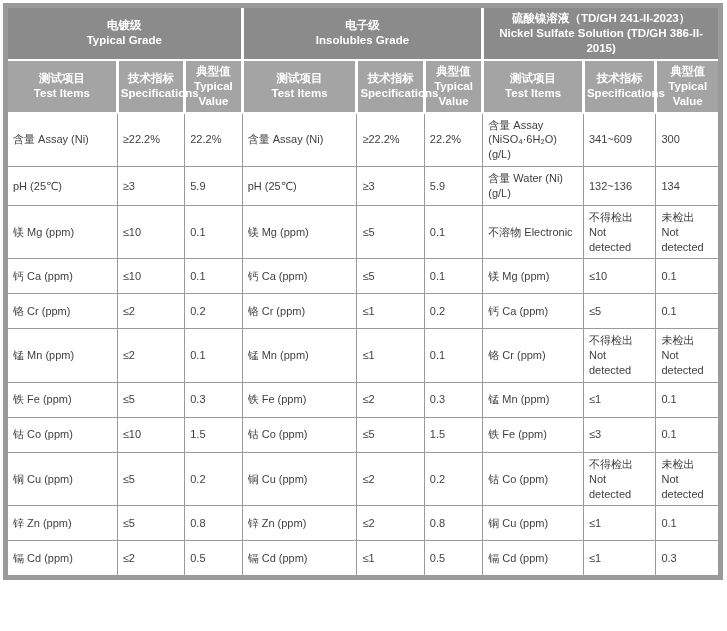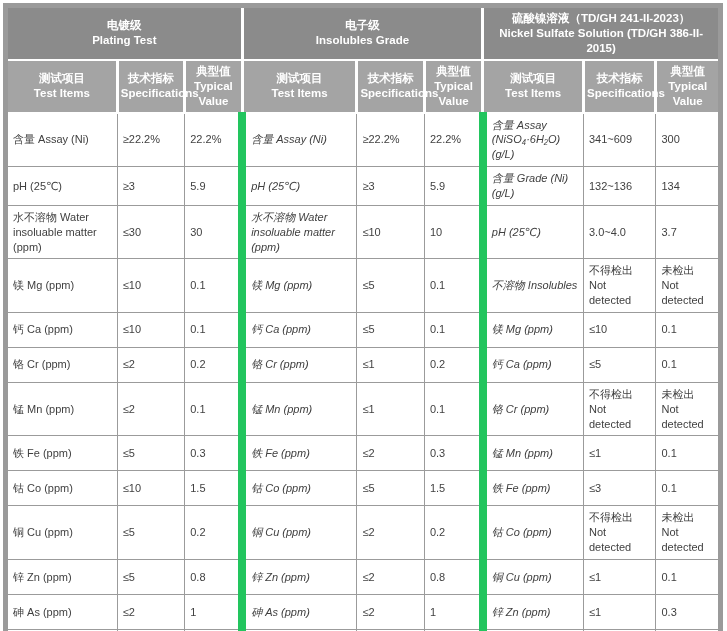--- a/index.html
+++ b/index.html
@@ -49,21 +49,21 @@
     color: #3f3f3f;
     font-size: 11px;
     line-height: 1.35;
     vertical-align: middle;
     padding: 4px 5px;
     height: 26px;
     white-space: pre-line;
     background: #ffffff;
     overflow: hidden;
   }
-  td.gb { border-left: 8px solid #22c55e; font-style: italic; }
+  td.gb { border-left: 1px solid #22c55e; }
 </style>
 </head>
 <body>
 
 <div class="page">
   <table class="spec">
     <colgroup>
       <col style="width:111px">
         <col style="width:67px">
         <col style="width:57px">
@@ -71,21 +71,21 @@
         <col style="width:67px">
         <col style="width:58px">
       <col style="width:100px">
         <col style="width:72px">
         <col style="width:64px">
     </colgroup>
     <thead>
       <tr class="gtr">
         <th colspan="3">
           <div>电镀级</div>
-          <div>Plating Test</div>
+          <div>Typical Grade</div>
         </th>
         <th colspan="3" class="sep">
           <div>电子级</div>
           <div>Insolubles Grade</div>
         </th>
         <th colspan="3" class="sep">
           <div>硫酸镍溶液（TD/GH 241-II-2023）</div>
           <div>Nickel Sulfate Solution (TD/GH 386-II-2015)</div>
         </th>
       </tr>
@@ -141,43 +141,32 @@
           <td>341~609</td>
           <td>300</td>
         </tr>
         <tr>
           <td>pH (25℃)</td>
           <td>≥3</td>
           <td>5.9</td>
           <td class="gb">pH (25℃)</td>
           <td>≥3</td>
           <td>5.9</td>
-          <td class="gb">含量 Grade (Ni) (g/L)</td>
+          <td class="gb">含量 Water (Ni) (g/L)</td>
           <td>132~136</td>
           <td>134</td>
         </tr>
         <tr>
-          <td>水不溶物 Water insoluable matter (ppm)</td>
-          <td>≤30</td>
-          <td>30</td>
-          <td class="gb">水不溶物 Water insoluable matter (ppm)</td>
-          <td>≤10</td>
-          <td>10</td>
-          <td class="gb">pH (25℃)</td>
-          <td>3.0~4.0</td>
-          <td>3.7</td>
-        </tr>
-        <tr>
           <td>镁 Mg (ppm)</td>
           <td>≤10</td>
           <td>0.1</td>
           <td class="gb">镁 Mg (ppm)</td>
           <td>≤5</td>
           <td>0.1</td>
-          <td class="gb">不溶物 Insolubles</td>
+          <td class="gb">不溶物 Electronic</td>
           <td>不得检出
 Not detected</td>
           <td>未检出
 Not detected</td>
         </tr>
         <tr>
           <td>钙 Ca (ppm)</td>
           <td>≤10</td>
           <td>0.1</td>
           <td class="gb">钙 Ca (ppm)</td>
@@ -249,31 +238,20 @@
         <tr>
           <td>锌 Zn (ppm)</td>
           <td>≤5</td>
           <td>0.8</td>
           <td class="gb">锌 Zn (ppm)</td>
           <td>≤2</td>
           <td>0.8</td>
           <td class="gb">铜 Cu (ppm)</td>
           <td>≤1</td>
           <td>0.1</td>
-        </tr>
-        <tr>
-          <td>砷 As (ppm)</td>
-          <td>≤2</td>
-          <td>1</td>
-          <td class="gb">砷 As (ppm)</td>
-          <td>≤2</td>
-          <td>1</td>
-          <td class="gb">锌 Zn (ppm)</td>
-          <td>≤1</td>
-          <td>0.3</td>
         </tr>
         <tr>
           <td>镉 Cd (ppm)</td>
           <td>≤2</td>
           <td>0.5</td>
           <td class="gb">镉 Cd (ppm)</td>
           <td>≤1</td>
           <td>0.5</td>
           <td class="gb">镉 Cd (ppm)</td>
           <td>≤1</td>

